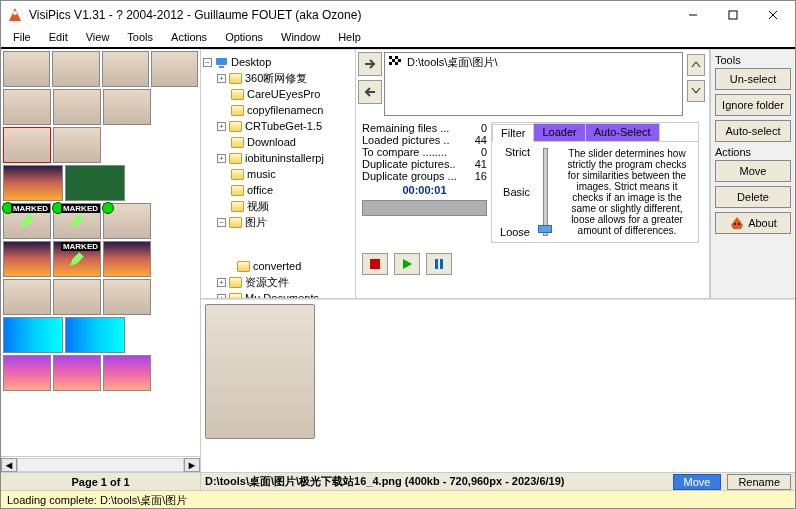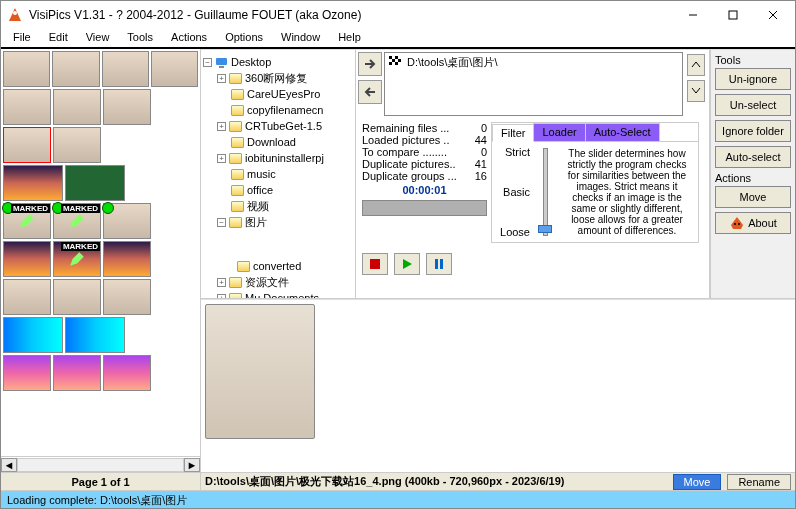--- a/index.html
+++ b/index.html
@@ -63,21 +63,21 @@
 .filter-desc { flex:1; font-size:10px; text-align:center; padding:2px; }
 .tools-col { width:85px; padding:2px 4px; background:#f0f0f0; border-left:1px solid #ccc; border-top:1px solid #e0e0e0;}
 .tools-group-title { margin:2px 0; }
 .tool-btn { width:100%; height:22px; border:1px solid #888; background:#ece9d8; margin-bottom:4px; font-size:11px; display:flex; align-items:center; justify-content:center; gap:3px; }
 .preview-panel { flex:1; background:#fff; border-top:1px solid #e0e0e0; padding:4px; display:flex; align-items:flex-start; }
 .preview-img { width:110px; height:135px; background:linear-gradient(180deg,#e8e0d4,#d0c4b4); border:1px solid #888; border-radius:2px; }
 .preview-bar { height:18px; display:flex; align-items:center; border-top:1px solid #ccc; padding:0 4px; gap:6px; background:#ece9d8; }
 .preview-path { flex:1; font-weight:bold; white-space:nowrap; overflow:hidden; }
 .prev-btn { border:1px solid #888; background:#ece9d8; padding:1px 10px; font-size:11px; }
 .prev-btn.highlight { background:#3a7be0; color:#fff; border-color:#1a5bc0; }
-.statusbar { height:18px; border-top:1px solid #ccc; padding:0 6px; line-height:18px; background:#7dd3fc; }
+.statusbar { height:18px; border-top:1px solid #ccc; padding:0 6px; line-height:18px; background:#fef9c3; }
 .fox-icon { width:16px; height:16px; }
 </style>
 </head>
 <body>
 
 <div class="titlebar">
   <svg class="titlebar-icon" viewBox="0 0 16 16">
       <path fill="#e05a20" d="M8 1 14 14 2 14Z"></path>
       <circle cx="8" cy="6" r="2" fill="#fff"></circle>
     </svg>
@@ -375,26 +375,26 @@
               <svg width="12" height="12">
                 <rect x="2" y="1" width="3" height="10" fill="#06c"></rect>
                 <rect x="7" y="1" width="3" height="10" fill="#06c"></rect>
               </svg>
             </div>
         </div>
       </div>
 
       <div class="tools-col">
         <div class="tools-group-title">Tools</div>
-        <button class="tool-btn">Un-ignore</button>
         <button class="tool-btn">Un-select</button>
         <button class="tool-btn">Ignore folder</button>
         <button class="tool-btn">Auto-select</button>
         <div class="tools-group-title">Actions</div>
         <button class="tool-btn">Move</button>
+        <button class="tool-btn">Delete</button>
         <button class="tool-btn">
           <svg class="fox-icon" viewBox="0 0 16 16">
               <path fill="#e05a20" d="M8 2 2 10 4 14 12 14 14 10Z"></path>
               <circle cx="6" cy="9" r="1" fill="#000"></circle>
               <circle cx="10" cy="9" r="1" fill="#000"></circle>
             </svg>
           <span>About</span>
         </button>
       </div>
     </div>

